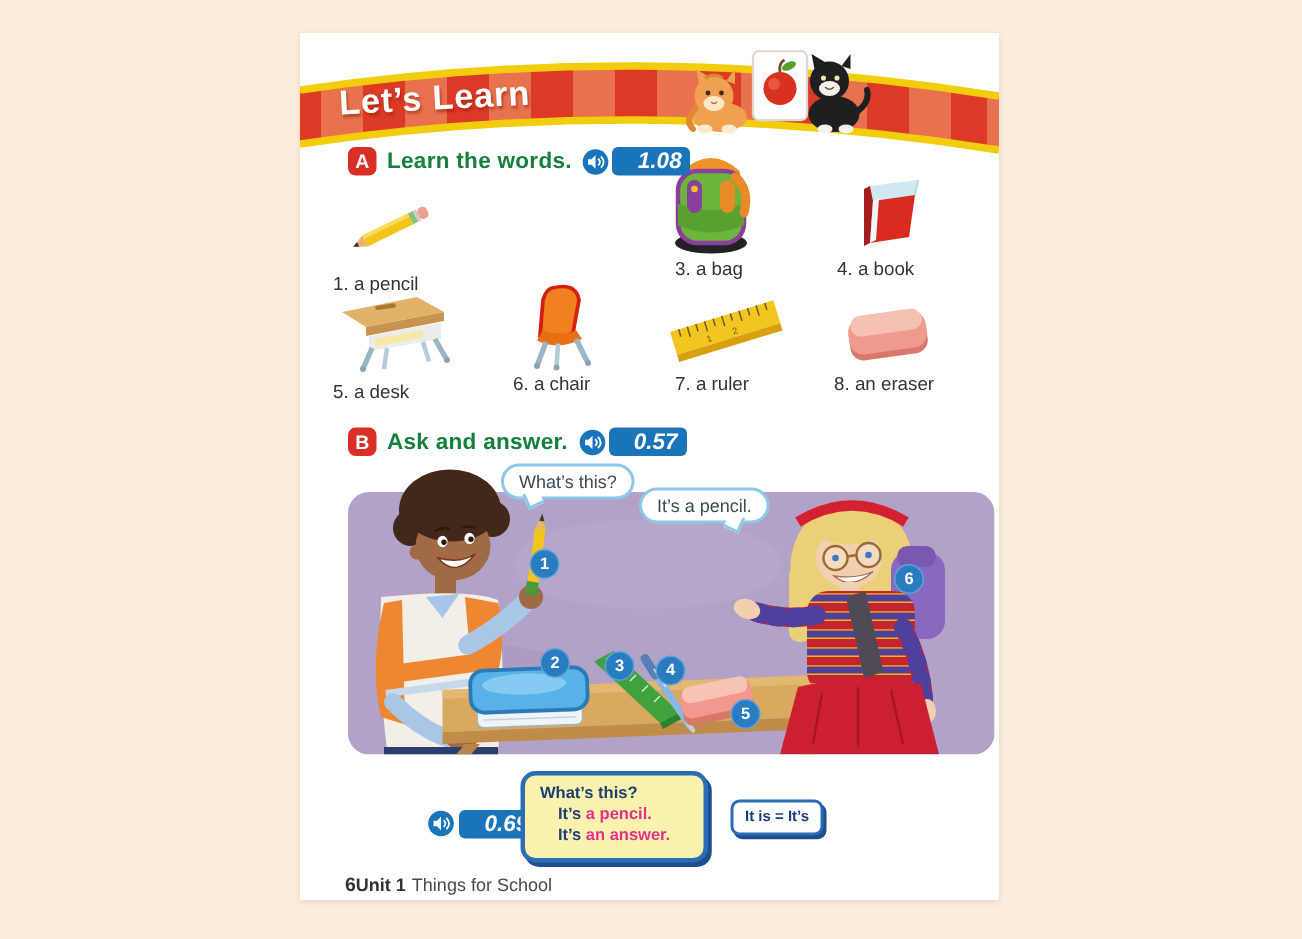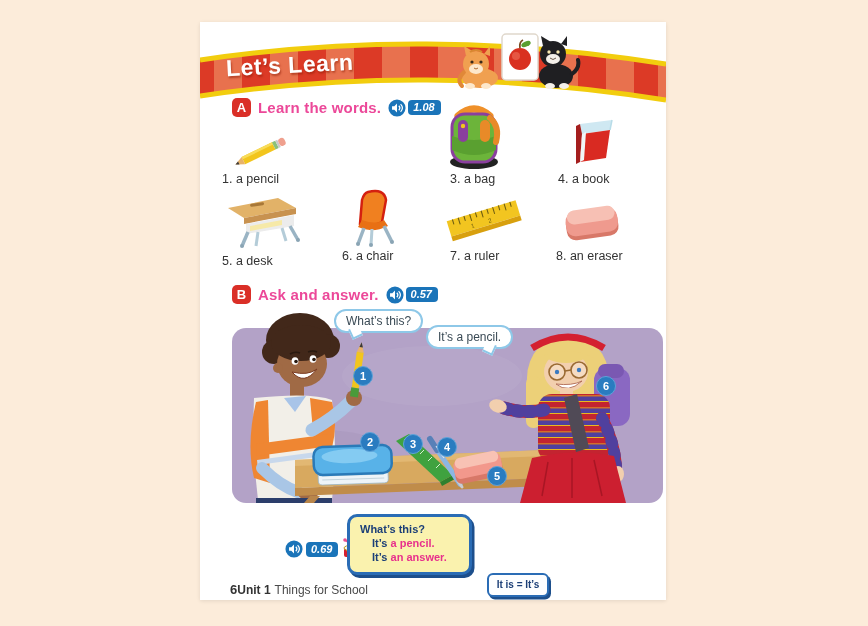--- a/index.html
+++ b/index.html
@@ -10,24 +10,24 @@
   .abs{position:absolute;}
 
   
   .banner-title{position:absolute;left:26px;top:30px;font-size:23px;font-weight:bold;color:#ffffff;
     transform:rotate(-3deg);letter-spacing:.5px;text-shadow:1px 2px 2px rgba(140,30,5,.55);z-index:3;}
 
   
   .sec-head{position:absolute;display:flex;align-items:center;gap:7px;z-index:2;}
   .sec-badge{width:19px;height:19px;background:#da2f27;border-radius:5px;color:#fff;
     font-size:13px;font-weight:bold;display:flex;align-items:center;justify-content:center;}
-  .sec-title{font-size:15px;font-weight:bold;color:#ec4899;letter-spacing:.2px;}
+  .sec-title{font-size:15px;font-weight:bold;color:#15803d;letter-spacing:.2px;}
   .audio-btn{display:flex;align-items:center;gap:2px;cursor:pointer;}
-  .track-badge{background:#1a74b9;color:#fff;font-style:italic;font-weight:bold;font-size:11px;
-    padding:2px 6px 2px 5px;border-radius:4px;line-height:1;text-align:center;}
+  .track-badge{background:#1a74b9;color:#fff;font-style:italic;font-weight:bold;font-size:15px;
+    padding:2px 6px 2px 17px;border-radius:4px;line-height:1;text-align:center;}
 
   
   .word-cell{position:absolute;width:104px;}
   .word-label{position:absolute;font-size:12.5px;color:#333;white-space:nowrap;}
 
   
   .scene-wrap{position:absolute;left:32px;top:284px;width:431px;height:197px;}
   .bubble{position:absolute;background:#fff;border:2px solid #8ec8e8;border-radius:12px;
     font-size:12px;color:#3a4a55;padding:3px 10px;white-space:nowrap;z-index:5;}
   .bubble .tail{position:absolute;width:9px;height:9px;background:#fff;
@@ -38,21 +38,21 @@
     border:1px solid #5ea2d8;color:#fff;font-size:11px;font-weight:bold;display:flex;
     align-items:center;justify-content:center;z-index:6;}
 
   
   .dialog-box{position:absolute;left:147px;top:492px;width:119px;height:50px;background:#faf2ae;
     border:3px solid #2a6cb5;border-radius:10px;box-shadow:2.5px 3px 0 0 #1d4f8c;padding-top:5px;z-index:2;}
   .dialog-line{font-size:11px;font-weight:bold;color:#1c3f77;line-height:14px;}
   .hl{color:#e7308c;}
   .grammar-box{position:absolute;left:287px;top:511px;width:58px;height:20px;background:#fdfeff;
     border:2.5px solid #2a6cb5;border-radius:6px;box-shadow:2px 2.5px 0 0 #1d4f8c;
-    font-size:10px;font-weight:bold;color:#1c3f77;text-align:center;line-height:20px;z-index:2;margin-top:40px;}
+    font-size:10px;font-weight:bold;color:#1c3f77;text-align:center;line-height:20px;z-index:2;}
 
   .audio-row{position:absolute;left:85px;top:516px;display:flex;align-items:center;gap:3px;z-index:2;}
 
   .footer{position:absolute;left:30px;top:560px;display:flex;align-items:baseline;z-index:2;}
   .footer .pnum{font-size:13px;font-weight:bold;color:#333;}
   .footer .unit{font-size:12px;font-weight:bold;color:#333;}
   .footer .utitle{font-size:12px;color:#4a4a4a;margin-left:4px;}
 </style>
 </head>
 <body>
@@ -143,21 +143,21 @@
         <g transform="rotate(-26 40 30)">
           <rect x="12" y="24" width="46" height="11" fill="#f2c51d"></rect>
           <rect x="12" y="24" width="46" height="3.5" fill="#f8dc5a"></rect>
           <polygon points="12,24 0,29.5 12,35" fill="#e8b36a"></polygon>
           <polygon points="0,29.5 5,27.2 5,31.8" fill="#3a3a3a"></polygon>
           <rect x="58" y="24" width="5" height="11" fill="#8ac07a"></rect>
           <rect x="63" y="24" width="3" height="11" fill="#c8c8c8"></rect>
           <rect x="66" y="24" width="9" height="11" rx="4" fill="#efa08e"></rect>
         </g>
       </svg>
-      <div class="word-label" style="left:0;top:42px;">
+      <div class="word-label" style="left:0;top:52px;">
         <span>1.</span>
         <span>a pencil</span>
       </div>
     </div>
 
 
     <div class="word-cell" style="left:238px;top:80px;height:86px;">
       <svg width="72" height="68" viewBox="0 0 72 68">
         <ellipse cx="36" cy="60" rx="24" ry="7" fill="#222"></ellipse>
         <path d="M20,14 Q36,0 52,14" fill="none" stroke="#ef9029" stroke-width="7" stroke-linecap="round"></path>

